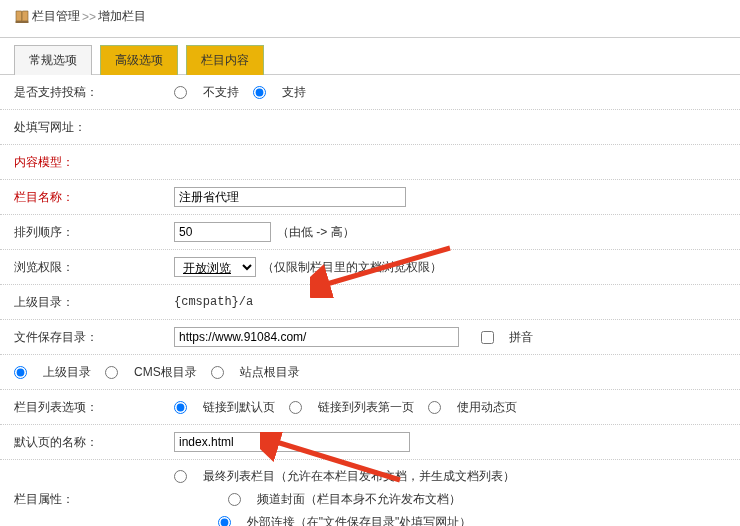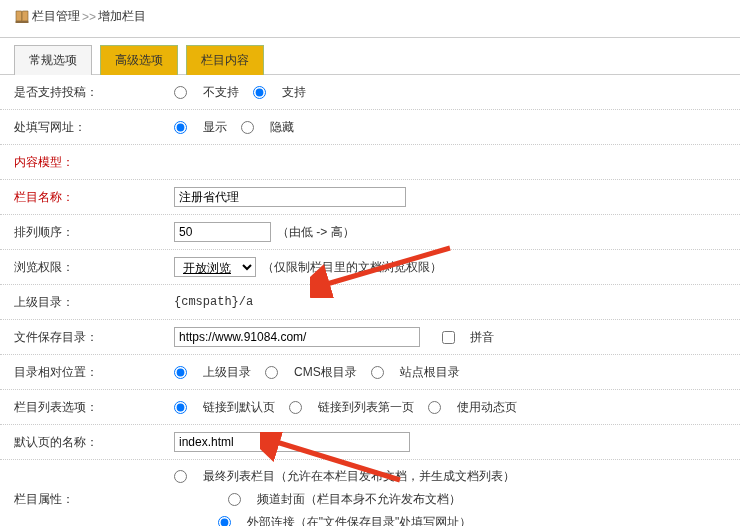--- a/index.html
+++ b/index.html
@@ -72,21 +72,21 @@
     padding: 2px 4px;
     border: 1px solid #aaa;
     background: #fff;
     box-sizing: border-box;
     height: 20px;
   }
   .select-content-model { width: 200px; }
   .input-name { width: 232px; }
   .input-order { width: 97px; }
   .select-browse { width: 82px; text-decoration: underline; }
-  .input-savedir { width: 246px; }
+  .input-savedir { width: 285px; }
   .input-default { width: 236px; }
   .path-text { font-family: "Courier New", monospace; color: #333; }
   .hint, .note { color: #333; }
   .checkbox-item { display: flex; align-items: center; gap: 12px; margin-left: 12px; }
   .prop-stack { display: flex; flex-direction: column; gap: 6px; padding: 4px 0;}
   
   .arrow {
     position: absolute;
     pointer-events: none;
   }
@@ -127,30 +127,20 @@
           </label>
       <label class="radio-item">
             <input type="radio" name="sup" checked="" style="">
             <span>支持</span>
           </label>
     </div>
   </div>
 
   <div class="row">
     <div class="label">处填写网址：</div>
-    <div class="control radio-group">
-      <label class="radio-item">
-            <input type="radio" name="hid" checked="" style="">
-            <span>显示</span>
-          </label>
-      <label class="radio-item">
-            <input type="radio" name="hid" style="">
-            <span>隐藏</span>
-          </label>
-    </div>
   </div>
 
   <div class="row">
     <div class="label red">内容模型：</div>
   </div>
 
   <div class="row">
     <div class="label red">栏目名称：</div>
     <div class="control">
       <input type="text" class="input-name" value="注册省代理" style="">
@@ -187,21 +177,20 @@
     <div class="control">
       <input type="text" class="input-savedir" value="https://www.91084.com/" style="">
       <label class="checkbox-item">
         <input type="checkbox" style="">
             <span>拼音</span>
       </label>
     </div>
   </div>
 
   <div class="row">
-    <div class="label">目录相对位置：</div>
     <div class="control radio-group">
       <label class="radio-item">
             <input type="radio" name="rel" checked="" style="">
             <span>上级目录</span>
           </label>
       <label class="radio-item">
             <input type="radio" name="rel" style="">
             <span>CMS根目录</span>
           </label>
       <label class="radio-item">

